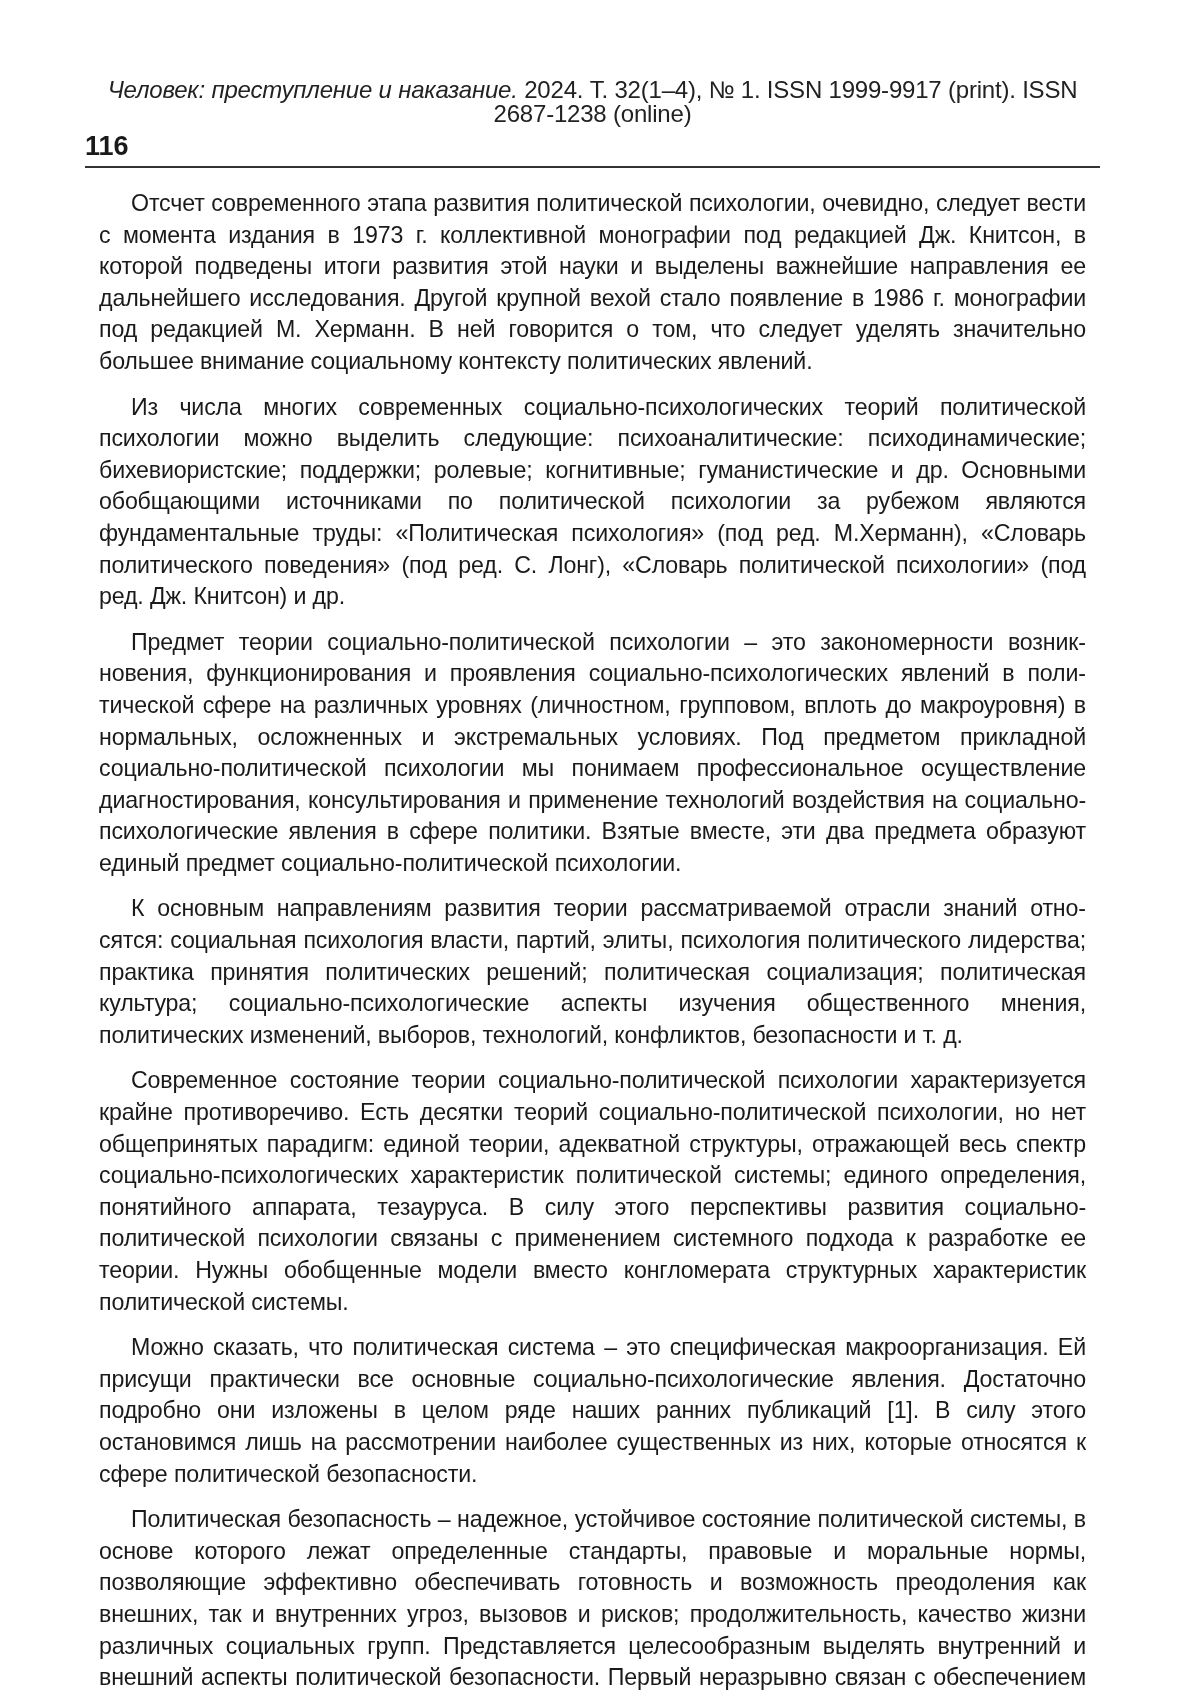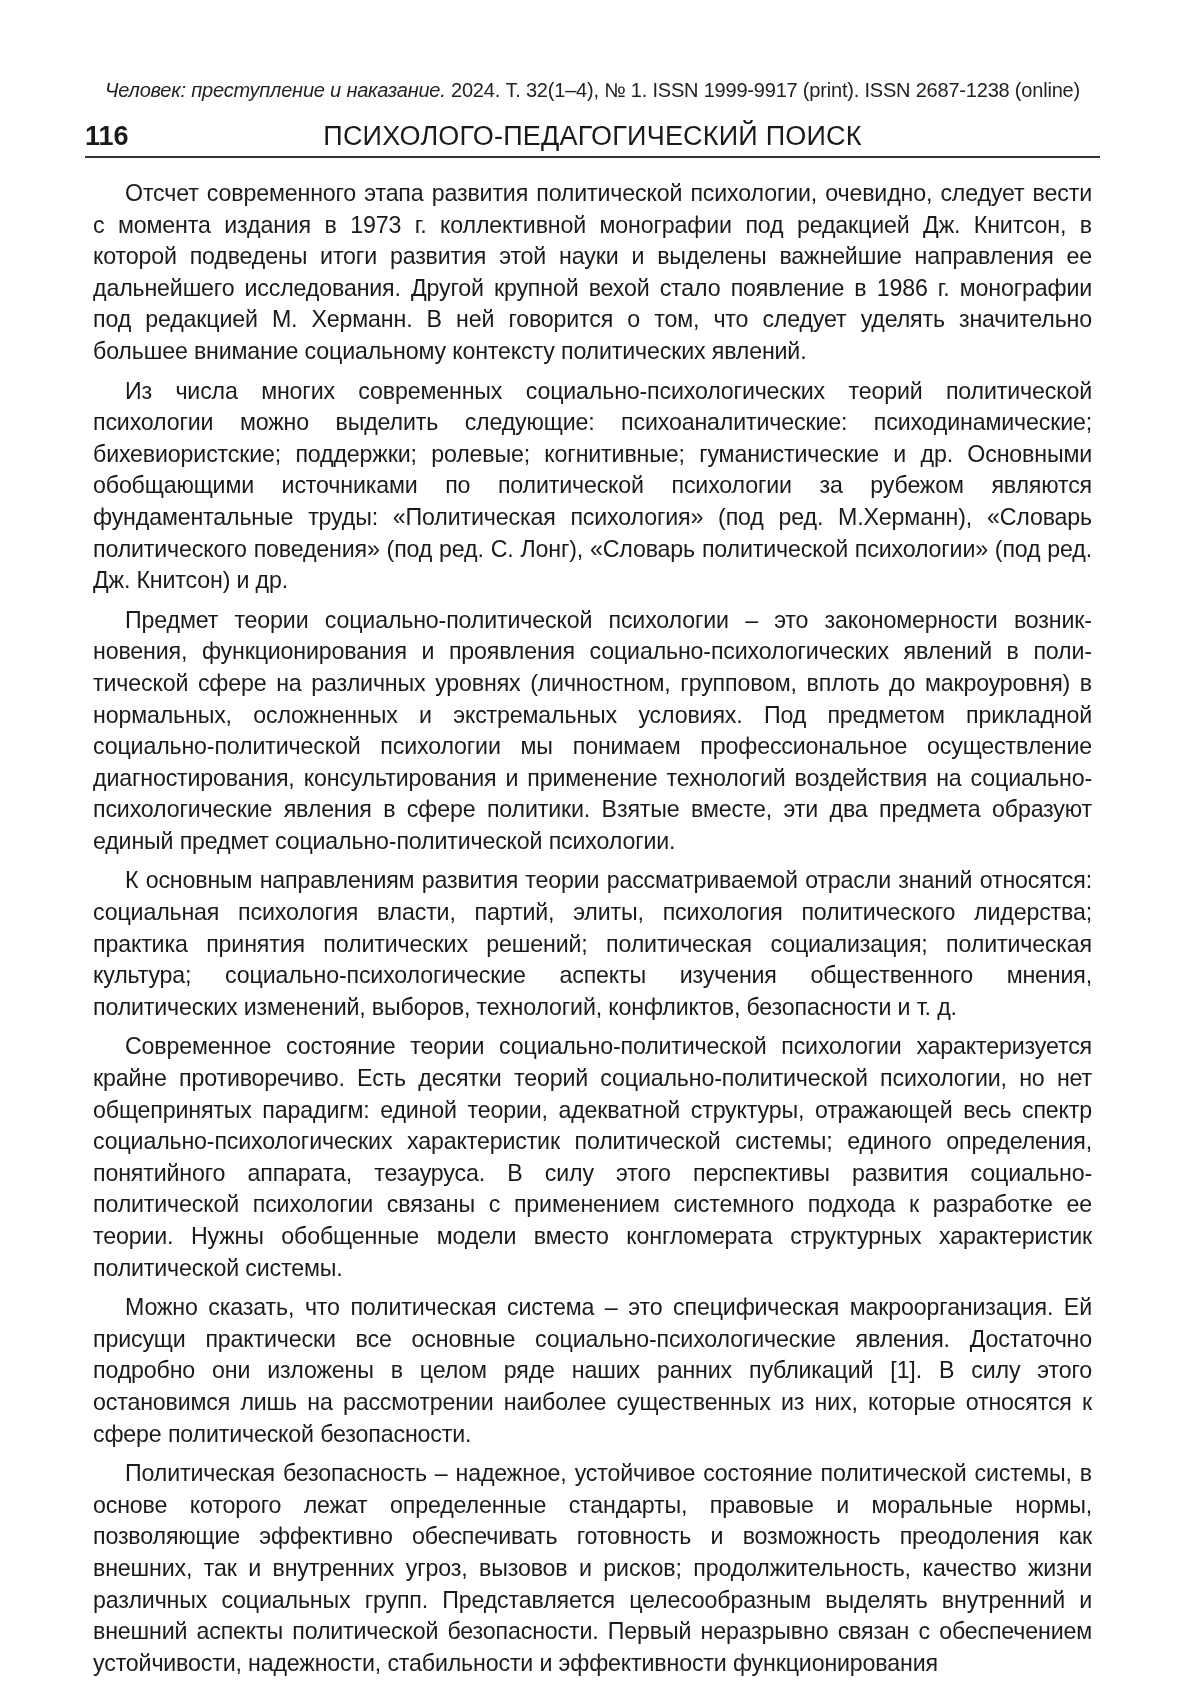--- a/index.html
+++ b/index.html
@@ -16,29 +16,29 @@
       font-family: "Liberation Sans", sans-serif;
     }
     .page {
       position: absolute;
       left: 85px;
       top: 78px;
       width: 1015px;
     }
     .running-head {
       text-align: center;
-      font-size: 20px;
+      font-size: 24px;
       line-height: 24px;
       color: #222;
       letter-spacing: -0.2px;
     }
     .running-head .it { font-style: italic; }
     .section-bar {
       position: relative;
-      margin-top: 18px;
+      margin-top: 4px;
       height: 36px;
       border-bottom: 2.5px solid #333;
     }
     .page-number {
       position: absolute;
       left: 0;
       top: 0;
       font-size: 27px;
       font-weight: bold;
       line-height: 32px;
@@ -54,36 +54,35 @@
       letter-spacing: 0.2px;
     }
     .body {
       margin-top: 20px;
       font-size: 23.2px;
       line-height: 31.6px;
       text-align: justify;
       letter-spacing: -0.15px;
     }
     .body p {
-      margin: 8px;
+      margin: 14px;
       text-indent: 32px;
       hyphens: manual;
     }
   </style>
 </head>
 <body>
 
 <div class="page">
   <div class="running-head">
     <div><span class="it">Человек: преступление и наказание.</span><span> 2024. Т. 32(1–4), № 1. ISSN 1999-9917 (print). ISSN 2687-1238 (online)</span></div>
   </div>
 
   <div class="section-bar">
     <span class="page-number">116</span>
-    <span class="section-title">ПСИХОЛОГО-ПЕДАГОГИЧЕСКИЙ ПОИСК</span>
   </div>
 
   <div class="body">
     <p>Отсчет современного этапа развития политической психологии, очевидно, следует вести с момента издания в 1973 г. коллективной монографии под редакцией Дж. Книт­сон, в которой подведены итоги развития этой науки и выделены важнейшие направ­ления ее дальнейшего исследования. Другой крупной вехой стало появление в 1986 г. монографии под редакцией М. Херманн. В ней говорится о том, что следует уделять значительно большее внимание социальному контексту политических явлений.</p>
     <p>Из числа многих современных социально-психологических теорий политической психологии можно выделить следующие: психоаналитические: психодинамические; бихевиористские; поддержки; ролевые; когнитивные; гуманистические и др. Основ­ными обобщающими источниками по политической психологии за рубежом являются фундаментальные труды: «Политическая психология» (под ред. М.Херманн), «Словарь политического поведения» (под ред. С. Лонг), «Словарь политической психологии» (под ред. Дж. Книтсон) и др.</p>
     <p>Предмет теории социально-политической психологии – это закономерности возник­новения, функционирования и проявления социально-психологических явлений в поли­тической сфере на различных уровнях (личностном, групповом, вплоть до макроуровня) в нормальных, осложненных и экстремальных условиях. Под предметом прикладной социально-политической психологии мы понимаем профессиональное осуществле­ние диагностирования, консультирования и применение технологий воздействия на социально-психологические явления в сфере политики. Взятые вместе, эти два пред­мета образуют единый предмет социально-политической психологии.</p>
     <p>К основным направлениям развития теории рассматриваемой отрасли знаний отно­сятся: социальная психология власти, партий, элиты, психология политического лидер­ства; практика принятия политических решений; политическая социализация; политиче­ская культура; социально-психологические аспекты изучения общественного мнения, политических изменений, выборов, технологий, конфликтов, безопасности и т. д.</p>
     <p>Современное состояние теории социально-политической психологии характеризу­ется крайне противоречиво. Есть десятки теорий социально-политической психологии, но нет общепринятых парадигм: единой теории, адекватной структуры, отражающей весь спектр социально-психологических характеристик политической системы; едино­го определения, понятийного аппарата, тезауруса. В силу этого перспективы развития социально-политической психологии связаны с применением системного подхода к разработке ее теории. Нужны обобщенные модели вместо конгломерата структурных характеристик политической системы.</p>
     <p>Можно сказать, что политическая система – это специфическая макроорганизация. Ей присущи практически все основные социально-психологические явления. Доста­точно подробно они изложены в целом ряде наших ранних публикаций [1]. В силу этого остановимся лишь на рассмотрении наиболее существенных из них, которые относятся к сфере политической безопасности.</p>
     <p>Политическая безопасность – надежное, устойчивое состояние политической систе­мы, в основе которого лежат определенные стандарты, правовые и моральные нормы, позволяющие эффективно обеспечивать готовность и возможность преодоления как внешних, так и внутренних угроз, вызовов и рисков; продолжительность, качество жизни различных социальных групп. Представляется целесообразным выделять внутренний и внешний аспекты политической безопасности. Первый неразрывно связан с обеспе­чением устойчивости, надежности, стабильности и эффективности функционирования</p>

